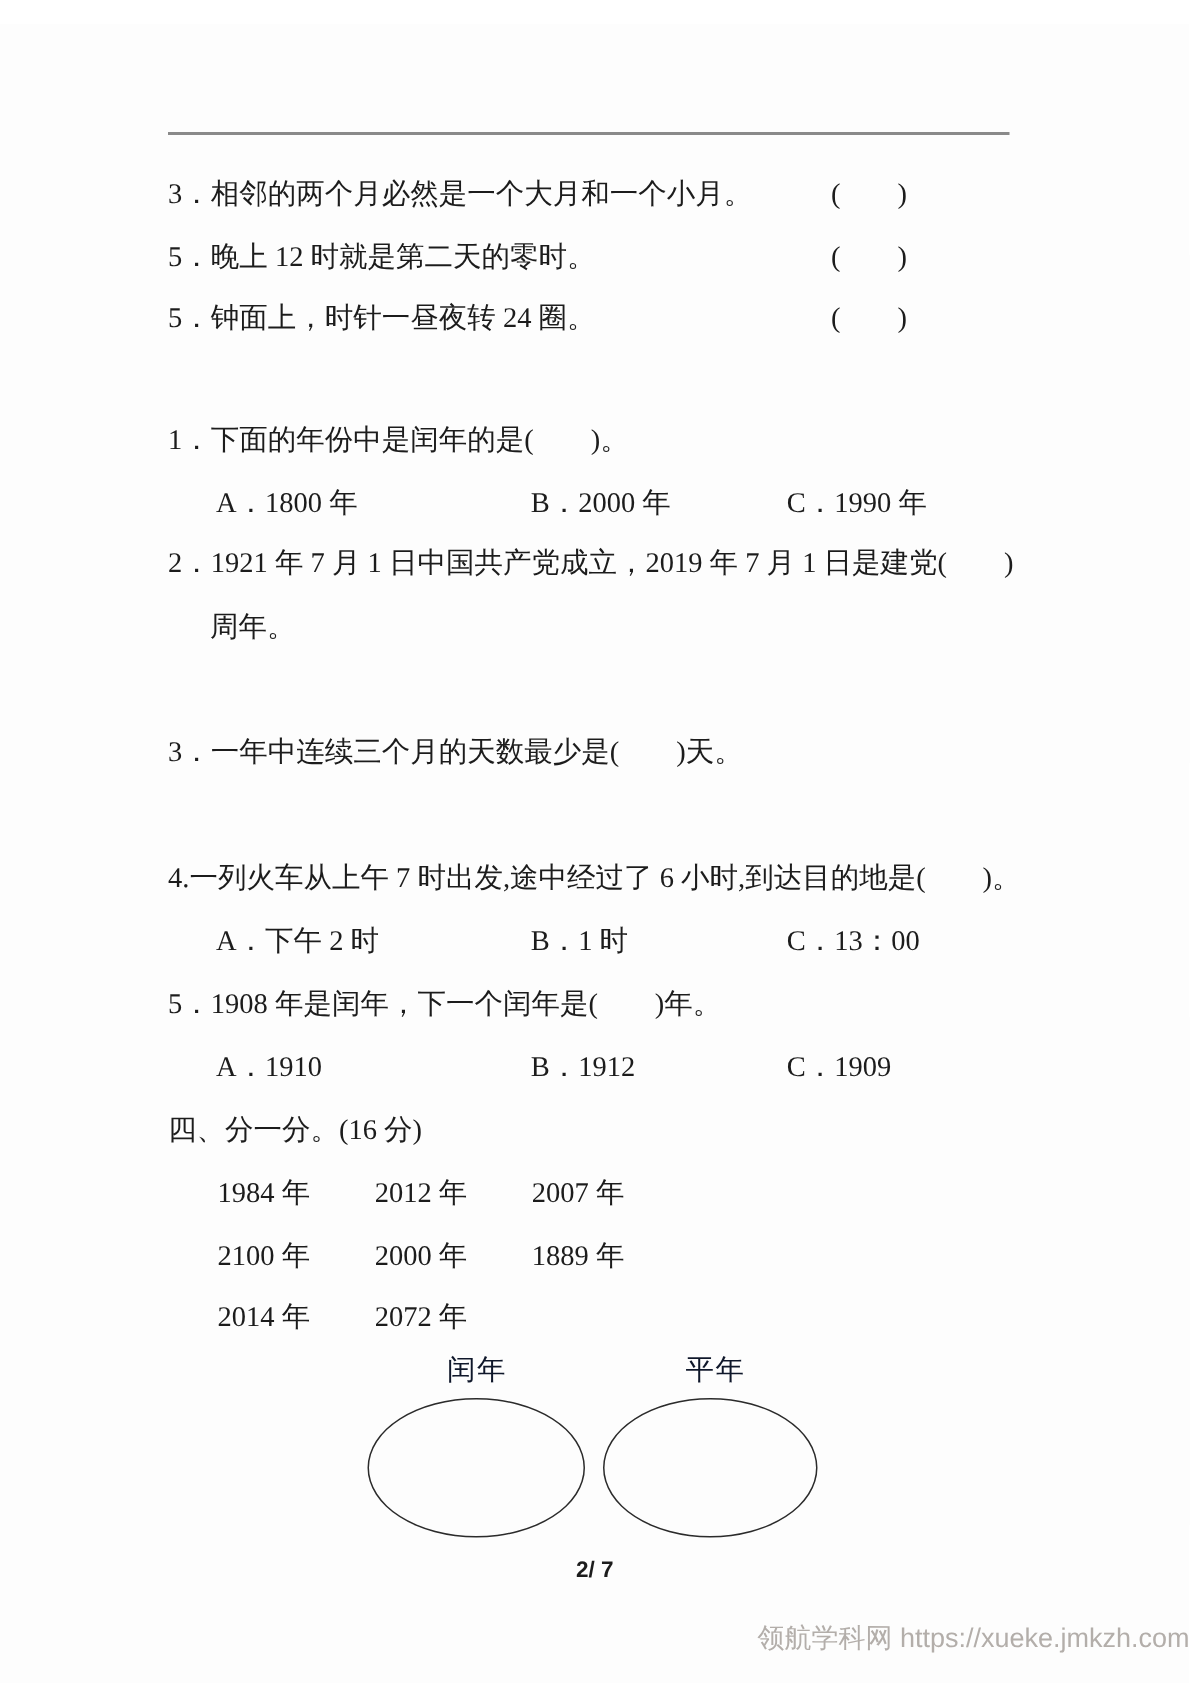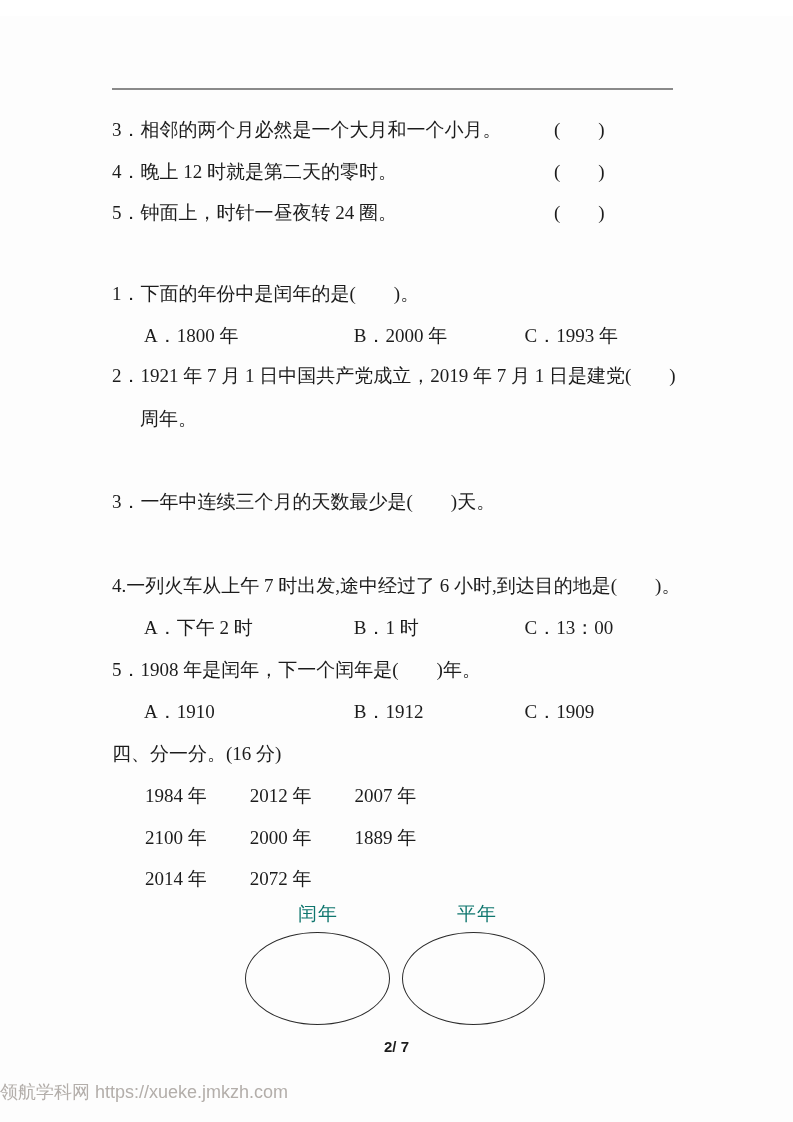--- a/index.html
+++ b/index.html
@@ -37,21 +37,21 @@
   .indent { padding-left: 28px; }
   .opts { padding-left: 32px; }
   .opt-a { display: inline-block; width: 205px; }
   .opt-b { display: inline-block; width: 166px; }
   .opt-c { display: inline-block; }
   .years { padding-left: 33px; }
   .year-item { display: inline-block; width: 100px; }
   .group-label {
     position: absolute;
     top: 0;
-    color: #0f766e;
+    color: #0f172a;
     letter-spacing: 1px;
   }
   .group-label.leap { left: 186px; }
   .group-label.common { left: 345px; }
   .ellipse {
     position: absolute;
     top: 916px;
     height: 91px;
     border: 1.5px solid #2b2b2b;
     border-radius: 50%;
@@ -68,52 +68,52 @@
     font-family: "Liberation Sans", "DejaVu Sans", sans-serif;
     font-weight: bold;
     font-size: 15px;
     color: #1c1c1c;
   }
   .watermark {
     position: absolute;
     top: 1064px;
     left: 0;
     width: 793px;
-    text-align: left;
+    text-align: right;
     font-family: "Liberation Sans", "DejaVu Sans", sans-serif;
     font-size: 18px;
     color: #b3aeaa;
   }
 </style>
 </head>
 <body>
 
 <div class="page">
 
   <div class="rule"></div>
 
   <div class="row" style="top:100px">
     <span>3．相邻的两个月必然是一个大月和一个小月。</span>
     <span class="tf-bracket">(　　)</span>
   </div>
   <div class="row" style="top:142px">
-    <span>4．晚上 12 时就是第二天的零时。</span>
+    <span>5．晚上 12 时就是第二天的零时。</span>
     <span class="tf-bracket">(　　)</span>
   </div>
   <div class="row" style="top:183px">
     <span>5．钟面上，时针一昼夜转 24 圈。</span>
     <span class="tf-bracket">(　　)</span>
   </div>
 
 
   <div class="row" style="top:264px">1．下面的年份中是闰年的是(　　)。</div>
   <div class="row opts" style="top:306px">
     <span class="opt-a">A．1800 年</span>
     <span class="opt-b">B．2000 年</span>
-    <span class="opt-c">C．1993 年</span>
+    <span class="opt-c">C．1990 年</span>
   </div>
 
   <div class="row" style="top:346px">2．1921 年 7 月 1 日中国共产党成立，2019 年 7 月 1 日是建党(　　)</div>
   <div class="row indent" style="top:389px">周年。</div>
 
   <div class="row" style="top:472px">3．一年中连续三个月的天数最少是(　　)天。</div>
 
   <div class="row" style="top:556px">4.一列火车从上午 7 时出发,途中经过了 6 小时,到达目的地是(　　)。</div>
   <div class="row opts" style="top:598px">
     <span class="opt-a">A．下午 2 时</span>

